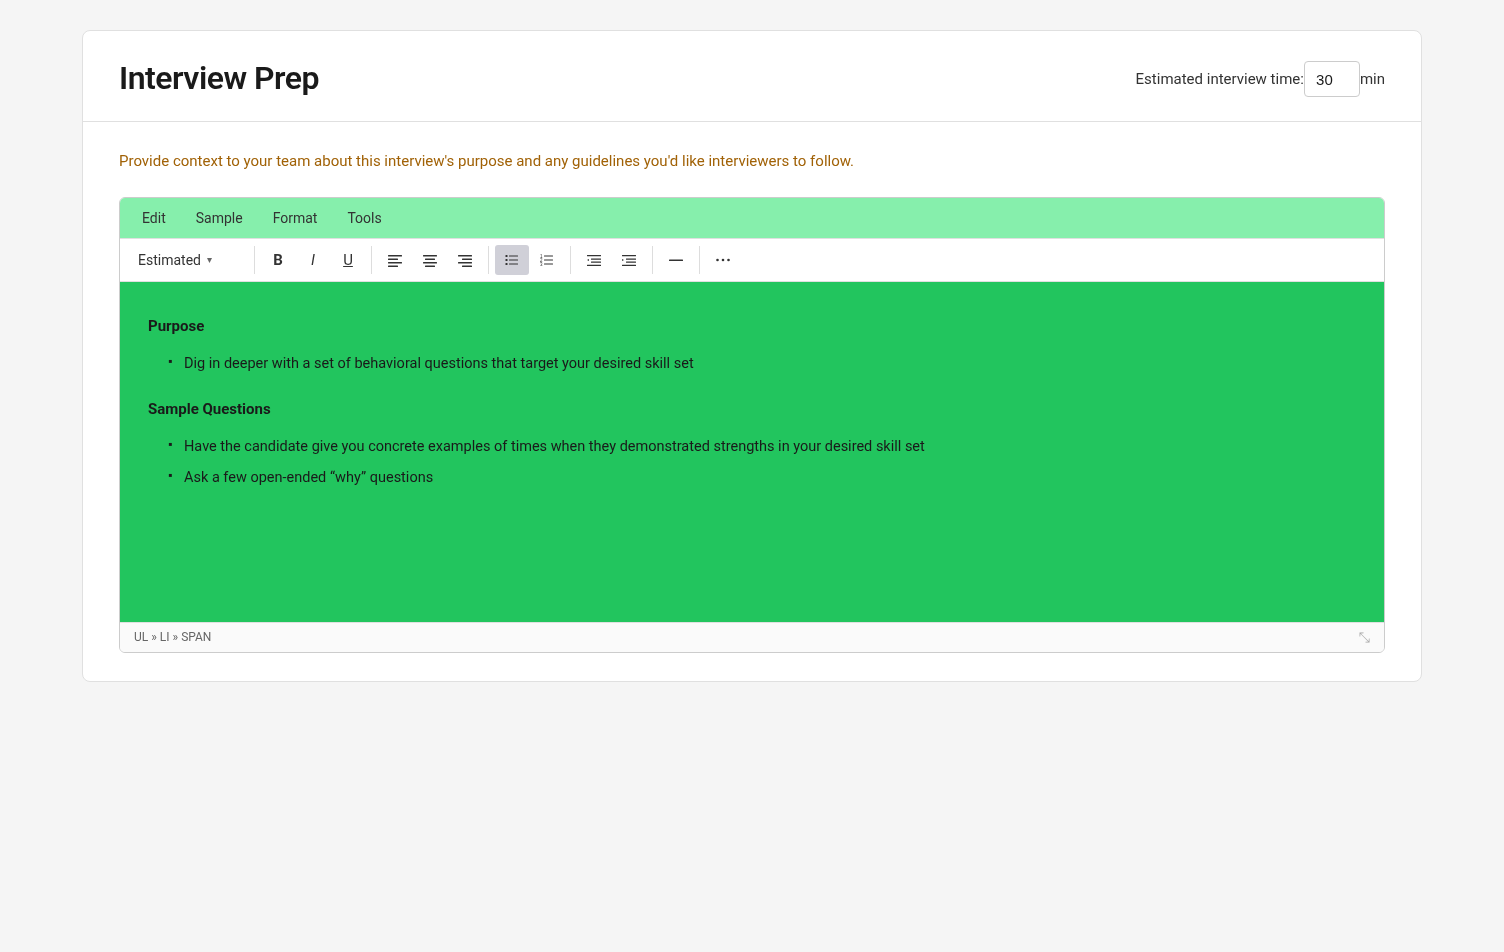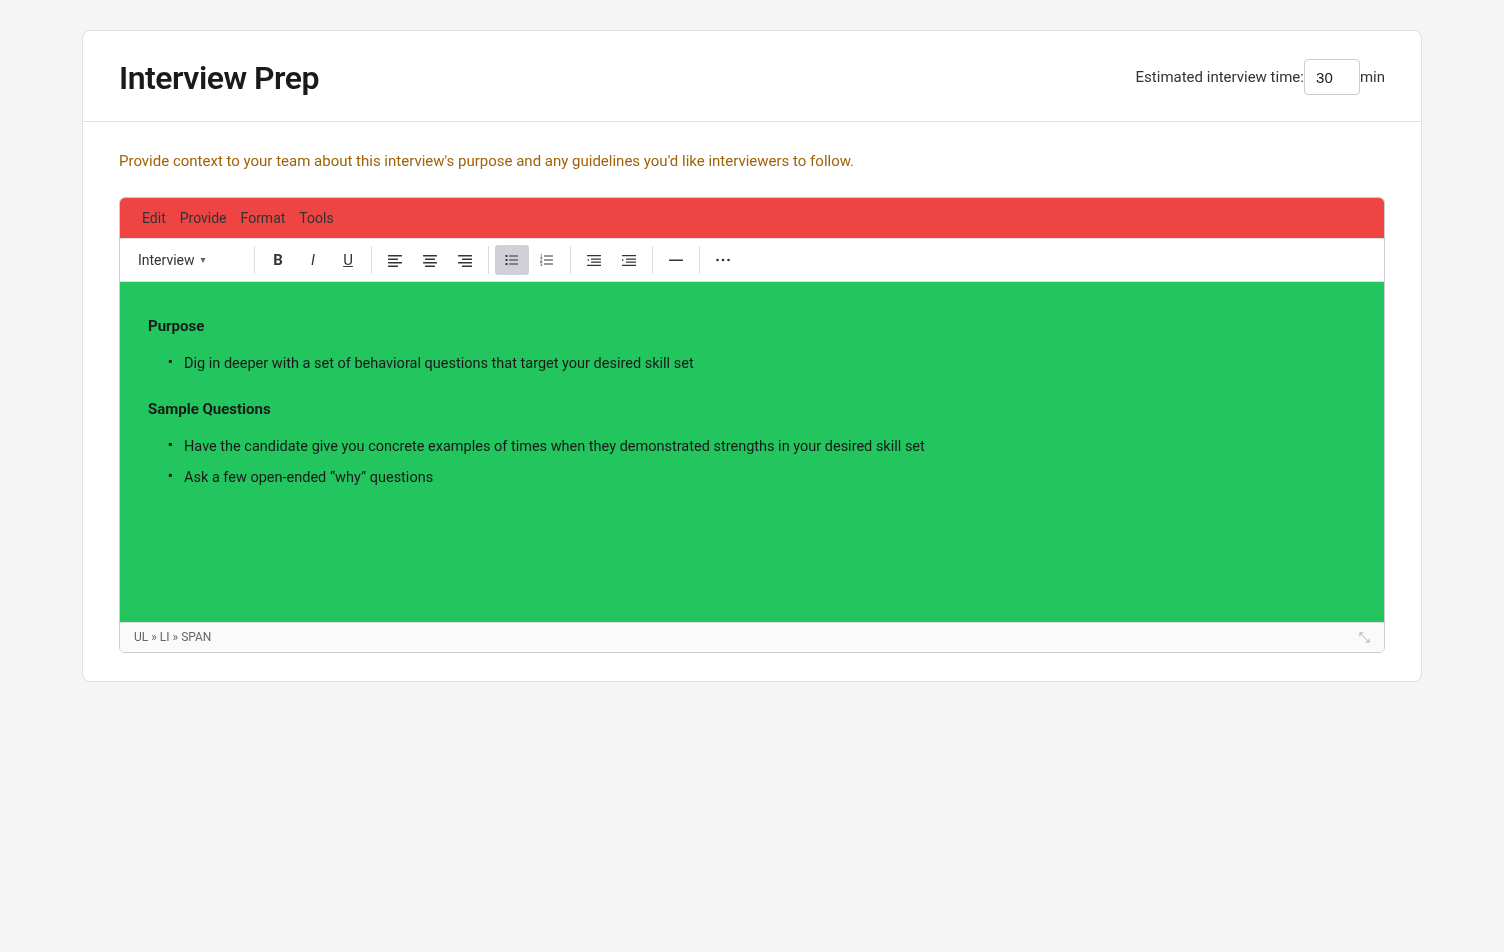--- a/index.html
+++ b/index.html
@@ -22,21 +22,21 @@
       background: #ffffff;
       border: 1px solid #e0e0e0;
       border-radius: 8px;
       width: 1340px;
       padding: 0;
       overflow: hidden;
     }
 
     .card-header {
       display: flex;
-      align-items: flex-start;
+      align-items: flex-end;
       justify-content: space-between;
       padding: 28px 36px 24px 36px;
       border-bottom: 1px solid #e0e0e0;
     }
 
     .page-title {
       font-size: 32px;
       font-weight: 600;
       color: #1a1a1a;
       letter-spacing: -0.5px;
@@ -86,23 +86,23 @@
     .editor-container {
       border: 1px solid #ccc;
       border-radius: 6px;
       overflow: hidden;
     }
 
     .editor-menubar {
       display: flex;
       align-items: center;
       padding: 8px 16px;
-      gap: 2px;
+      gap: 18px;
       border-bottom: 1px solid #e0e0e0;
-      background: #ef4444;
+      background: #86efac;
     }
 
     .menu-item {
       font-size: 14px;
       color: #333;
       padding: 4px 6px;
       cursor: pointer;
       border-radius: 3px;
       background: none;
       border: none;
@@ -258,29 +258,29 @@
   </div>
 
   <div class="card-body">
 
     <p class="description-text">Provide context to your team about this interview's purpose and any guidelines you'd like interviewers to follow.</p>
 
     <div class="editor-container">
 
       <div class="editor-menubar">
         <button class="menu-item">Edit</button>
-        <button class="menu-item">Provide</button>
+        <button class="menu-item">Sample</button>
         <button class="menu-item">Format</button>
         <button class="menu-item">Tools</button>
       </div>
 
       <div class="editor-toolbar">
 
         <button class="paragraph-selector">
-          <span>Interview</span>
+          <span>Estimated</span>
           <span class="chevron-down">▾</span>
         </button>
 
         <div class="toolbar-divider"></div>
 
         <div class="toolbar-group">
           <button class="toolbar-btn bold">B</button>
           <button class="toolbar-btn italic">I</button>
           <button class="toolbar-btn underline">U</button>
         </div>

